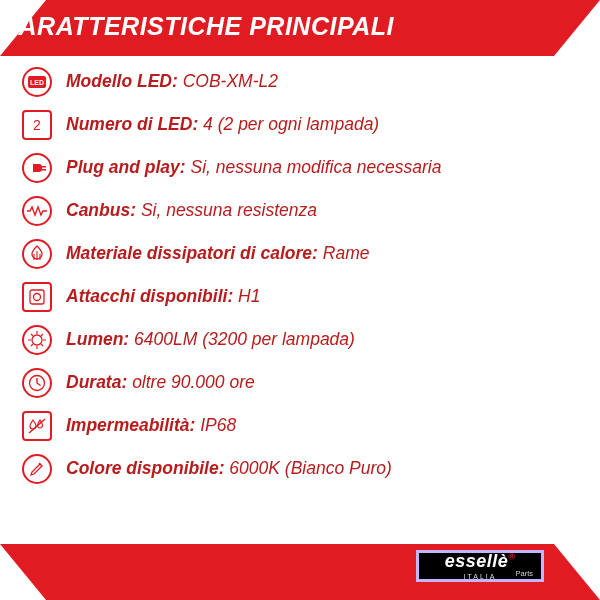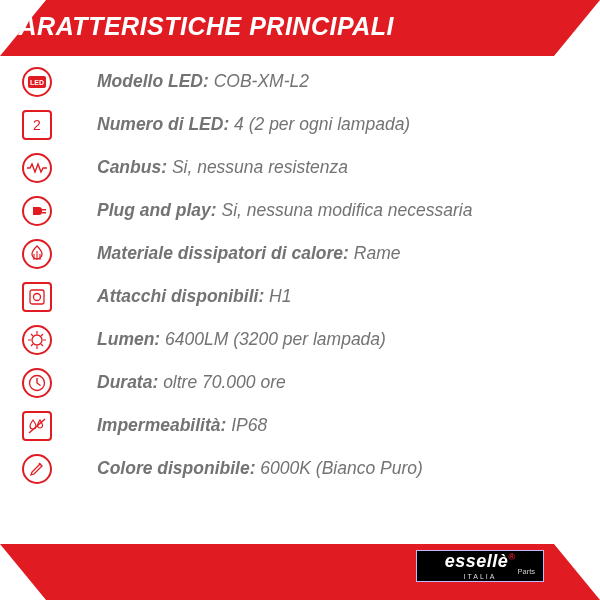--- a/index.html
+++ b/index.html
@@ -82,24 +82,23 @@
     justify-content: center;
     margin-right: 14px;
   }
   .icon-box.sq {
     border-radius: 4px;
   }
   .icon-box svg { display: block; }
   .row-text {
     font-size: 17.5px;
     font-style: italic;
-    color: #737373;
+    color: #b91c1c;
     white-space: nowrap;
     line-height: 1;
-    margin-left: 31px;
   }
   .row-text b {
     font-weight: bold;
   }
 
   
   .footer {
     position: absolute;
     left: 0;
     bottom: 0;
@@ -131,21 +130,21 @@
     right: 56px;
     top: 6px;
     width: 128px;
     height: 32px;
     background: #000000;
     color: #ffffff;
     display: flex;
     flex-direction: column;
     align-items: center;
     justify-content: center;
-    border: 1px solid #c4b5fd;
+    border: 3px solid #c4b5fd;
   }
   .logo-main {
     font-size: 18px;
     font-style: italic;
     font-weight: bold;
     letter-spacing: 0.5px;
     line-height: 1;
   }
   .logo-main sup {
     font-size: 9px;
@@ -196,46 +195,46 @@
         </svg>
     </span>
     <span class="row-text">
       <b>Numero di LED:</b> 
       <span>4 (2 per ogni lampada)</span>
     </span>
   </div>
 
   <div class="row">
     <span class="icon-box">
-      <svg width="22" height="14" viewBox="0 0 22 14">
-          <path d="M1 7h3l2-4 3 8 3-8 3 8 2-4h4" stroke="#e01b22" stroke-width="1.4" fill="none"></path>
-        </svg>
-    </span>
-    <span class="row-text">
-      <b>Canbus:</b> 
-      <span>Si, nessuna resistenza</span>
-    </span>
-  </div>
-
-  <div class="row">
-    <span class="icon-box">
       <svg width="20" height="14" viewBox="0 0 20 14">
           <path d="M2 7h4M6 3h6a3 3 0 0 1 3 3v2a3 3 0 0 1-3 3H6z" fill="#e01b22"></path>
           <rect x="15" y="5" width="4" height="1.5" fill="#e01b22"></rect>
           <rect x="15" y="8" width="4" height="1.5" fill="#e01b22"></rect>
         </svg>
     </span>
     <span class="row-text">
       <b>Plug and play:</b> 
       <span>Si, nessuna modifica necessaria</span>
     </span>
   </div>
 
   <div class="row">
     <span class="icon-box">
+      <svg width="22" height="14" viewBox="0 0 22 14">
+          <path d="M1 7h3l2-4 3 8 3-8 3 8 2-4h4" stroke="#e01b22" stroke-width="1.4" fill="none"></path>
+        </svg>
+    </span>
+    <span class="row-text">
+      <b>Canbus:</b> 
+      <span>Si, nessuna resistenza</span>
+    </span>
+  </div>
+
+  <div class="row">
+    <span class="icon-box">
       <svg width="20" height="18" viewBox="0 0 20 18">
           <path d="M10 1c-3 3-5 5-5 8a5 5 0 0 0 10 0c0-3-2-5-5-8z" stroke="#e01b22" stroke-width="1.3" fill="none"></path>
           <path d="M10 6v9M7 9v6M13 9v6" stroke="#e01b22" stroke-width="1.1"></path>
         </svg>
     </span>
     <span class="row-text">
       <b>Materiale dissipatori di calore:</b> 
       <span>Rame</span>
     </span>
   </div>
@@ -269,21 +268,21 @@
 
   <div class="row">
     <span class="icon-box">
       <svg width="20" height="20" viewBox="0 0 20 20">
           <circle cx="10" cy="10" r="7.5" stroke="#e01b22" stroke-width="1.3" fill="none"></circle>
           <path d="M10 5v5l3.5 2.5" stroke="#e01b22" stroke-width="1.4" fill="none"></path>
         </svg>
     </span>
     <span class="row-text">
       <b>Durata:</b> 
-      <span>oltre 70.000 ore</span>
+      <span>oltre 90.000 ore</span>
     </span>
   </div>
 
   <div class="row">
     <span class="icon-box sq">
       <svg width="20" height="18" viewBox="0 0 20 18">
           <path d="M6 3c-2 3-3 4-3 6a3 3 0 0 0 6 0c0-2-1-3-3-6z" stroke="#e01b22" stroke-width="1.2" fill="none"></path>
           <path d="M13 3c-1.5 2.5-2.5 3.5-2.5 5.2A2.6 2.6 0 0 0 13 11a2.6 2.6 0 0 0 2.5-2.8C15.5 6.5 14.5 5.5 13 3z" stroke="#e01b22" stroke-width="1.2" fill="none"></path>
           <path d="M2 16l16-14" stroke="#e01b22" stroke-width="1.5"></path>
         </svg>

